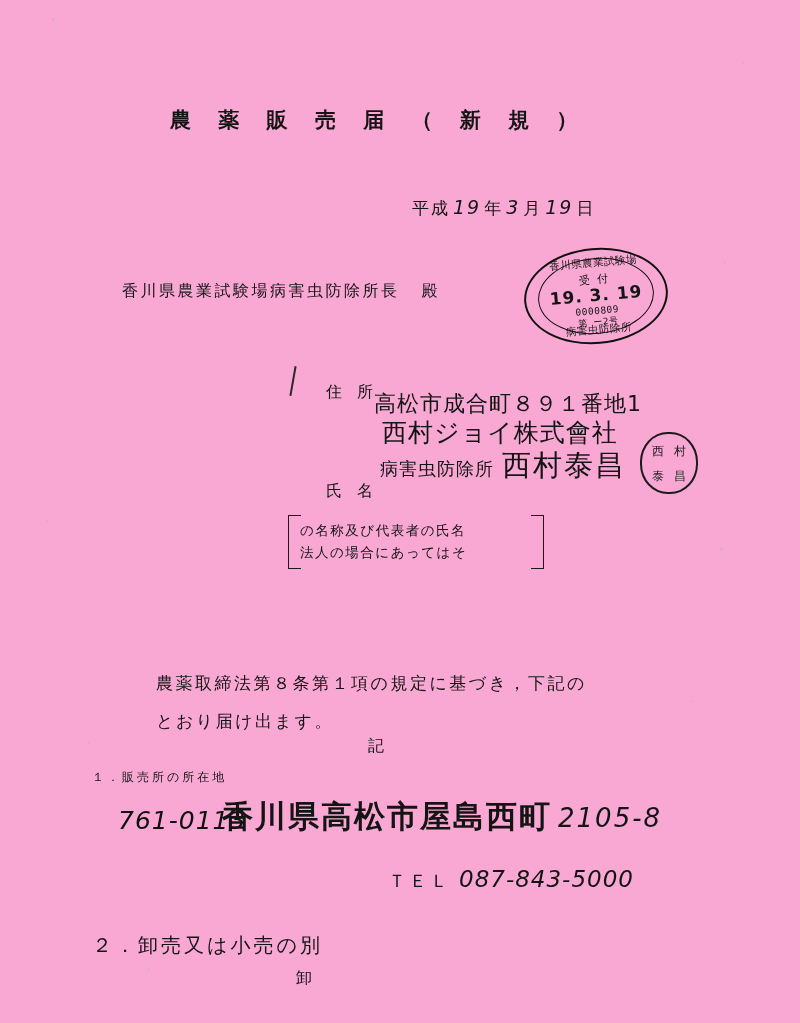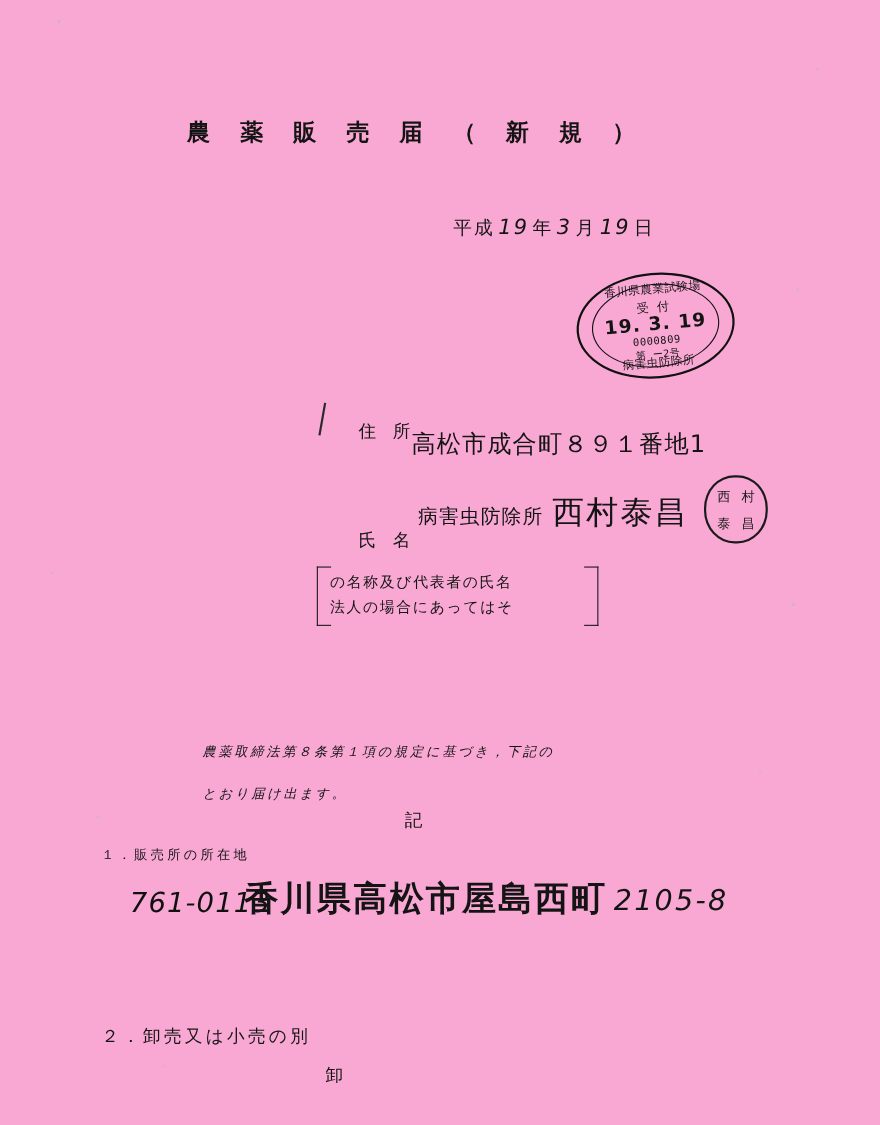--- a/index.html
+++ b/index.html
@@ -97,47 +97,46 @@
     position: absolute;
     top: 0;
     width: 12px;
     height: 100%;
     border: 1.6px solid #1a1a1a;
   }
   .bracket-note::before { left: 0; border-right: none; }
   .bracket-note::after { right: 0; border-left: none; }
 
   .body-para {
-    left: 184px;
+    left: 156px;
     top: 664px;
-    font-size: 12px;
+    font-size: 17px;
     letter-spacing: 2.5px;
     line-height: 38px;
     white-space: pre-line;
-    font-style: italic;
   }
 
   .ki {
     left: 368px;
     top: 736px;
     font-size: 16px;
     letter-spacing: 2px;
   }
 
   .item1 {
     left: 92px;
     top: 769px;
     font-size: 12px;
     letter-spacing: 3px;
     white-space: nowrap;
   }
   .item2 {
     left: 92px;
     top: 932px;
-    font-size: 16px;
+    font-size: 20px;
     letter-spacing: 3px;
     white-space: nowrap;
   }
 
   .oroshi {
     left: 296px;
     top: 968px;
     font-size: 16px;
     letter-spacing: 2px;
   }
@@ -354,25 +353,29 @@
     <div class="ring"></div>
     <div class="ring inner"></div>
     <div class="top-txt">香川県農業試験場</div>
     <div class="uke">受 付</div>
     <div class="date">19. 3. 19</div>
     <div class="no">0000809</div>
     <div class="no" style="top:68px; font-size:9px;">第        ー2号</div>
     <div class="dept">病害虫防除所</div>
   </div>
 
+  <div class="abs addressee">
+    <span>香川県農業試験場病害虫防除所長</span><span class="dono">殿</span>
+  </div>
 
   <div class="vline abs" style="left:292px; top:366px; width:1.6px; height:30px; transform:rotate(10deg);"></div>
 
   <div class="abs lbl-jusho">住 所</div>
   <div class="abs addr-hw">高松市成合町８９１番地1</div>
+  <div class="abs company-hw">西村ジョイ株式會社</div>
   <div class="abs rep-hw">
     <span>病害虫防除所</span><span class="name">西村泰昌</span>
   </div>
 
   <div class="abs stamp-seal">
     <div class="ring"></div>
     <div class="glyphs">
       <span>西</span>
       <span>村</span>
       <span>泰</span>
@@ -391,19 +394,22 @@
 とおり届け出ます。</div>
   <div class="abs ki">記</div>
 
   <div class="abs item1">
     <span>１．</span><span>販売所の所在地</span>
   </div>
   <div class="abs hand postal-hw">761-0113</div>
   <div class="abs addr2-hw">
     <span>香川県高松市屋島西町</span><span class="num">2105-8</span>
   </div>
+  <div class="abs tel-line">
+    <span>ＴＥＬ</span><span class="num">087-843-5000</span>
+  </div>
 
   <div class="abs item2">
     <span>２．</span><span>卸売又は小売の別</span>
   </div>
   <div class="abs oroshi">卸</div>
 
 </div>
 
 </body></html>

